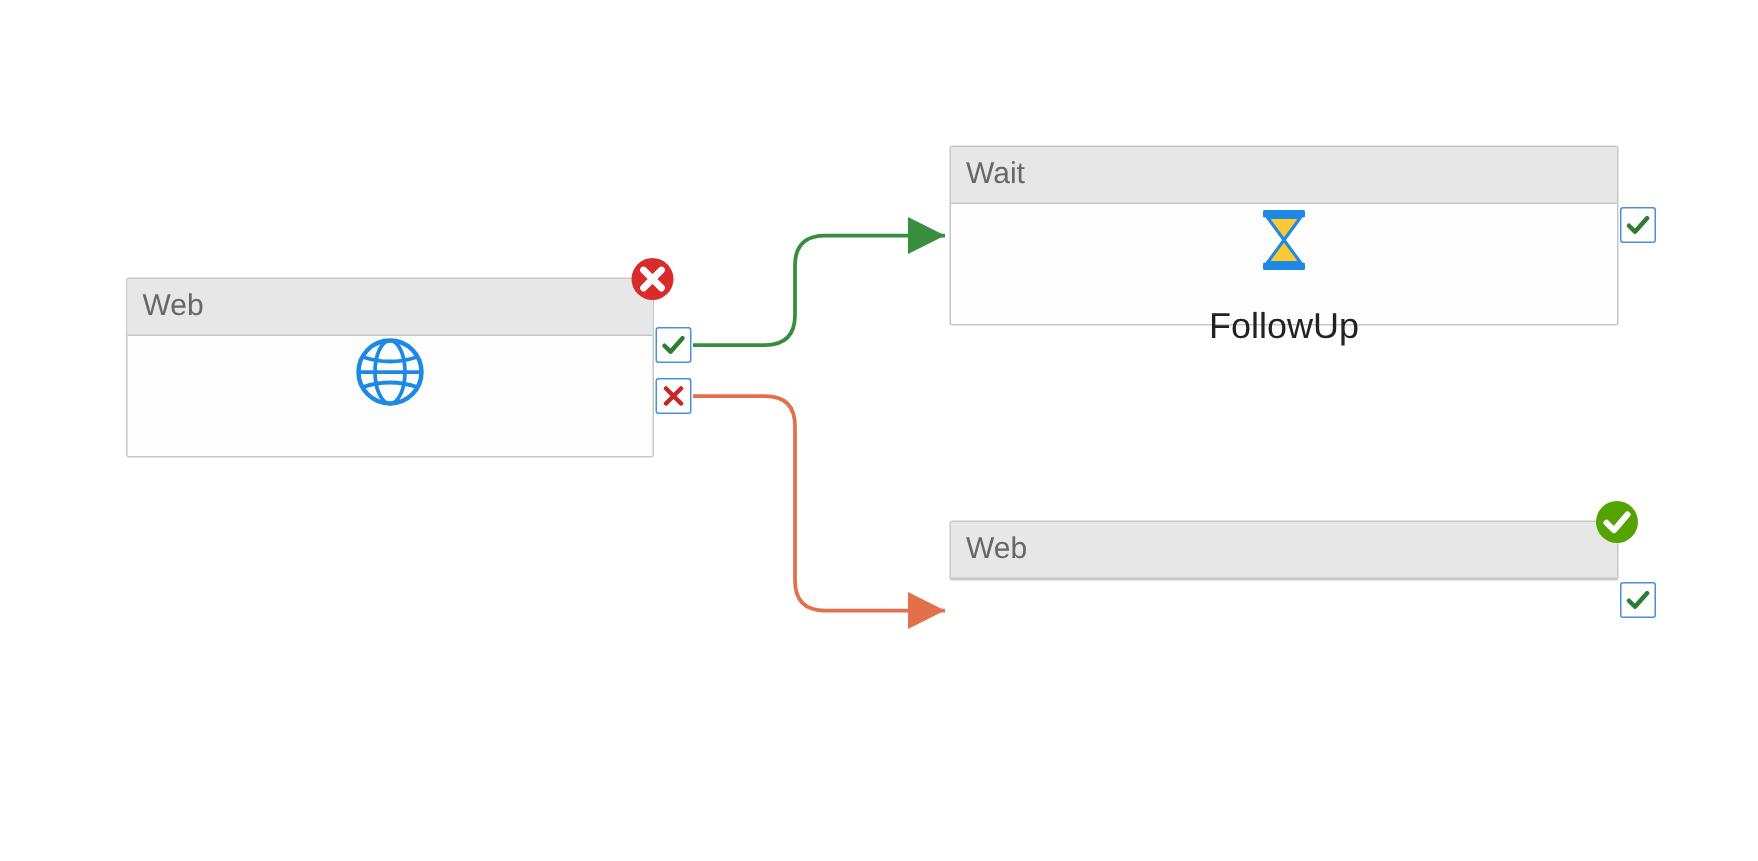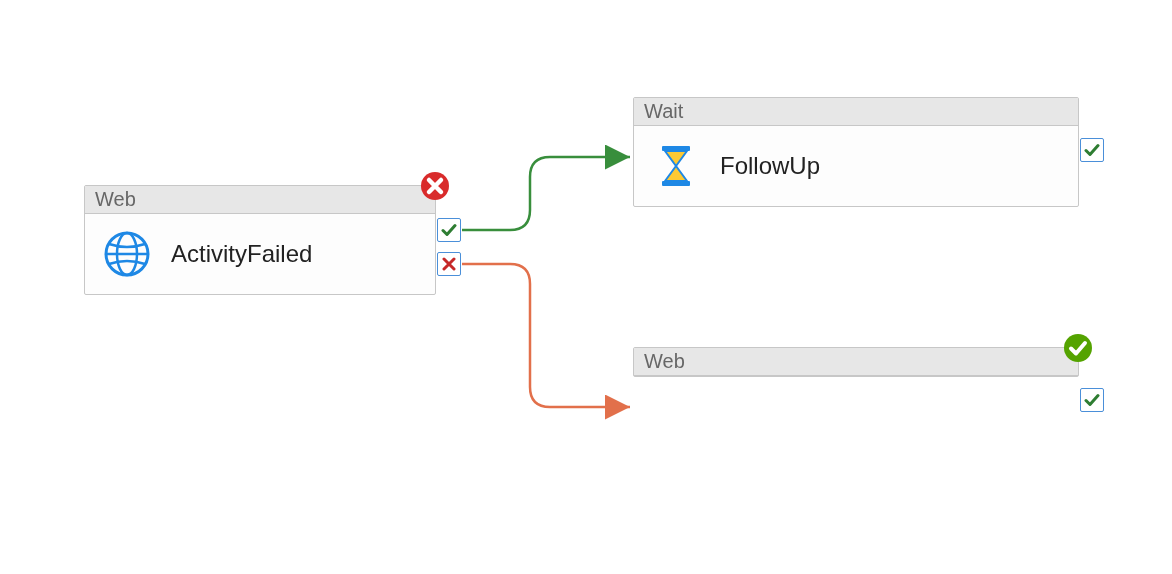--- a/index.html
+++ b/index.html
@@ -25,37 +25,38 @@
     pointer-events: none;
   }
 
   .node {
     position: absolute;
     background: #fdfdfd;
     border: 1px solid #c7c7c7;
     border-radius: 2px;
   }
   .node-header {
-    height: 28px;
+    height: 38px;
     background: #e7e7e7;
     border-bottom: 1px solid #c7c7c7;
     display: flex;
     align-items: center;
     padding: 0 10px;
     color: #676767;
     font-size: 20px;
     font-weight: 400;
     position: relative;
   }
   .node-body {
     height: 80px;
     display: flex;
     align-items: center;
     padding: 0 18px;
     gap: 20px;
+    flex-direction: column;
   }
   .node-title {
     font-size: 24px;
     color: #222;
   }
 
   
   .status-badge {
     position: absolute;
     top: -15px;
@@ -116,21 +117,20 @@
     <div class="node-body">
       <span class="globe-icon">
         <svg viewBox="0 0 48 48" width="48" height="48">
           <circle cx="24" cy="24" r="21" fill="none" stroke="#1e88e5" stroke-width="3"></circle>
           <ellipse cx="24" cy="24" rx="10" ry="21" fill="none" stroke="#1e88e5" stroke-width="2.5"></ellipse>
           <line x1="3" y1="24" x2="45" y2="24" stroke="#1e88e5" stroke-width="2.5"></line>
           <path d="M6 14 Q24 20 42 14" fill="none" stroke="#1e88e5" stroke-width="2.5"></path>
           <path d="M6 34 Q24 28 42 34" fill="none" stroke="#1e88e5" stroke-width="2.5"></path>
         </svg>
       </span>
-      <span class="node-title">ActivityFailed</span>
     </div>
 
     <div class="port" style="top:32px;">
       <svg width="16" height="16" viewBox="0 0 16 16">
         <path d="M2 8.5 L6 12.5 L14 3.5" fill="none" stroke="#2e7d32" stroke-width="3" stroke-linecap="round" stroke-linejoin="round"></path>
       </svg>
     </div>
     <div class="port" style="top:66px;">
       <svg width="14" height="14" viewBox="0 0 14 14">
         <path d="M2 2 L12 12 M12 2 L2 12" stroke="#c62828" stroke-width="3" stroke-linecap="round"></path>

